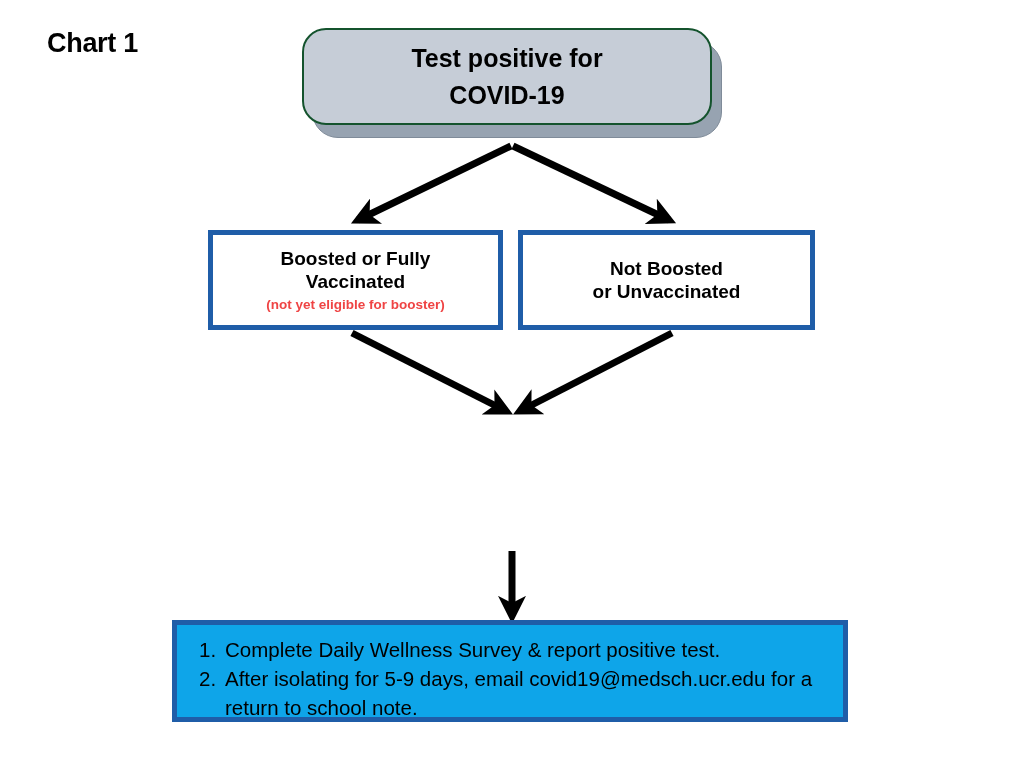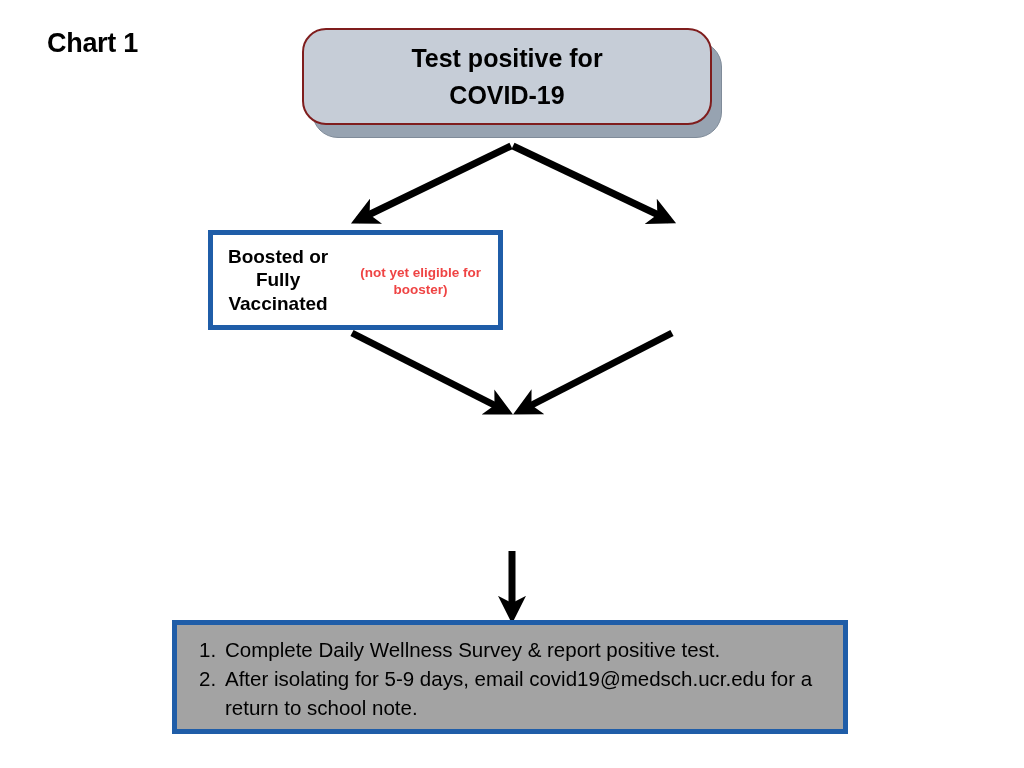--- a/index.html
+++ b/index.html
@@ -61,21 +61,21 @@
     border-radius: 26px;
     box-sizing: border-box;
   }
   #node-top .face {
     position: absolute;
     left: 0;
     top: 0;
     width: 410px;
     height: 97px;
     background: #c6cdd7;
-    border: 2px solid #7f1d1d;
+    border: 2px solid #14532d;
     border-radius: 24px;
     box-sizing: border-box;
     display: flex;
     align-items: center;
     justify-content: center;
   }
   #node-top .face-text {
     font-size: 25px;
     font-weight: bold;
     color: #000000;
@@ -84,21 +84,21 @@
     white-space: pre-line;
   }
 
   
   .box-blue {
     position: absolute;
     background: #ffffff;
     border: 5px solid #1f5da8;
     box-sizing: border-box;
     display: flex;
-    flex-direction: row;
+    flex-direction: column;
     align-items: center;
     justify-content: center;
   }
   #node-left  { left: 208px; top: 230px; width: 295px; height: 100px; }
   #node-right { left: 518px; top: 230px; width: 297px; height: 100px; }
 
   .box-blue .main-text {
     font-size: 19px;
     font-weight: bold;
     color: #000000;
@@ -148,22 +148,22 @@
     color: #ffffff;
     letter-spacing: 0.4px;
   }
 
   
   #node-actions {
     position: absolute;
     left: 172px;
     top: 620px;
     width: 676px;
-    height: 114px;
-    background: #a3a3a3;
+    height: 102px;
+    background: #0ea5e9;
     border: 5px solid #1f5da8;
     box-sizing: border-box;
     padding: 10px 14px 26px 22px;
   }
   #node-actions ol {
     margin: 0;
     padding: 0 0 0 26px;
     list-style: none;
     counter-reset: act;
   }
@@ -218,20 +218,24 @@
 COVID-19</div>
     </div>
   </div>
 
   <div id="node-left" class="box-blue">
     <div class="main-text">Boosted or Fully
 Vaccinated</div>
     <div class="sub-text">(not yet eligible for booster)</div>
   </div>
 
+  <div id="node-right" class="box-blue">
+    <div class="main-text">Not Boosted
+or Unvaccinated</div>
+  </div>
 
 
   <div id="node-actions">
     <ol>
       <li>Complete Daily Wellness Survey &amp; report positive test.</li>
       <li>After isolating for 5-9 days, email covid19@medsch.ucr.edu for a return to school note.</li>
     </ol>
   </div>
 
 </div>

